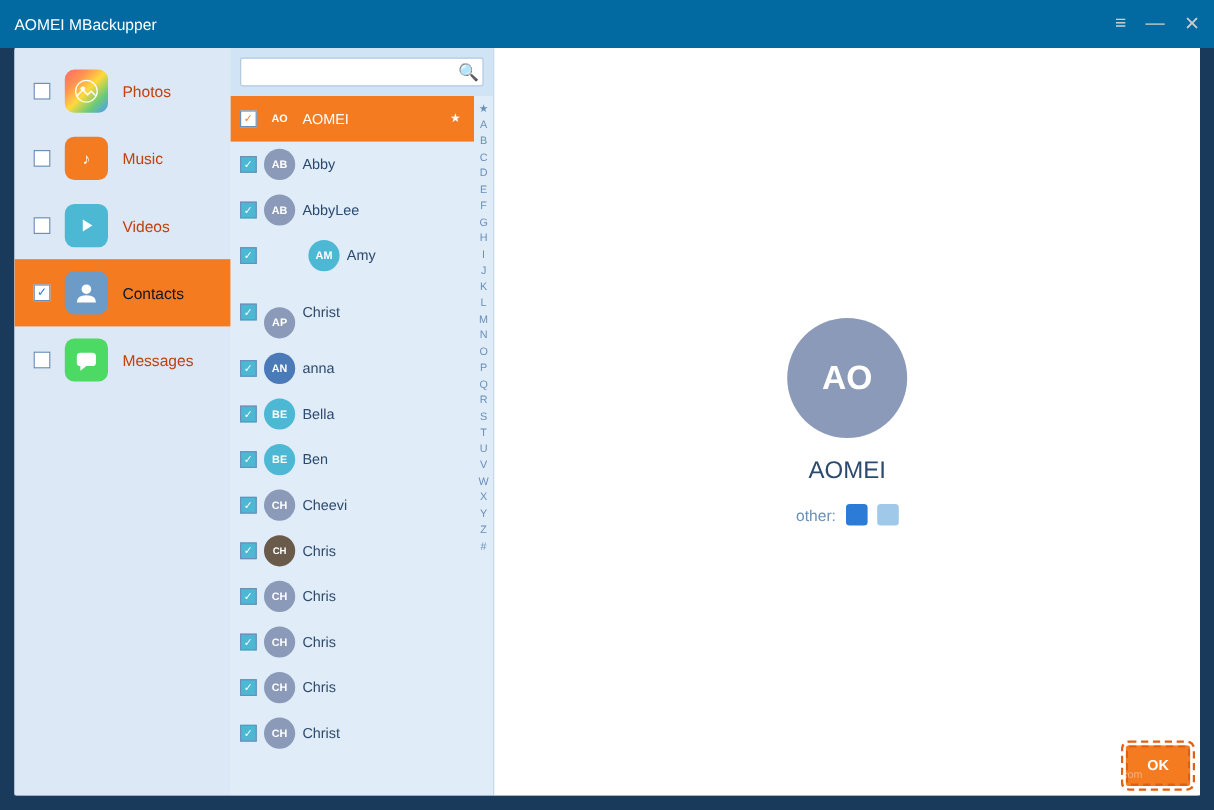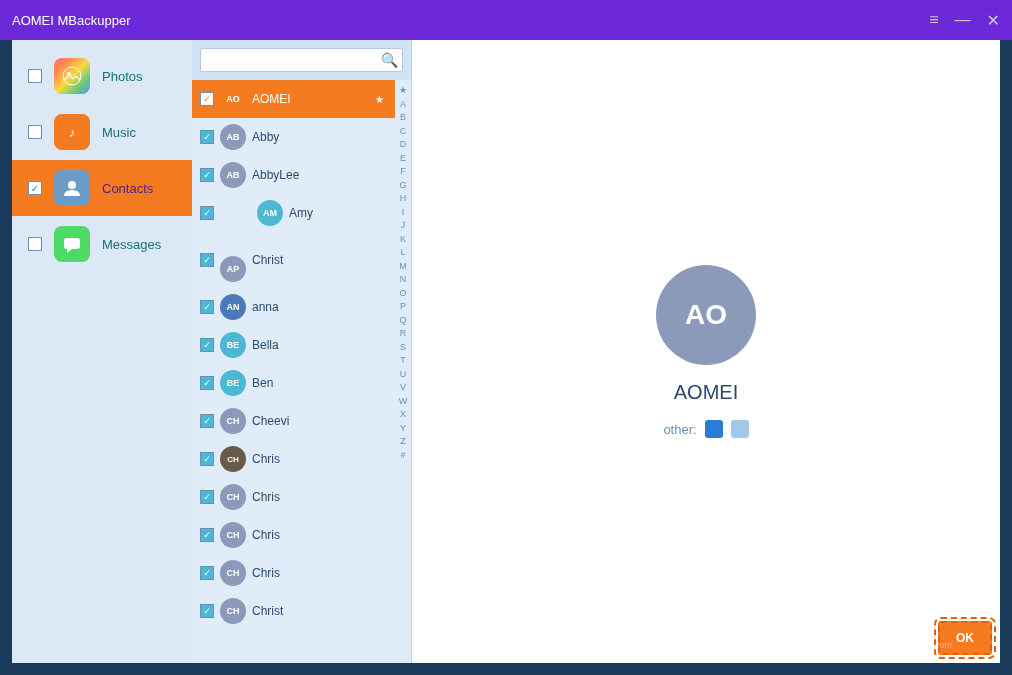--- a/index.html
+++ b/index.html
@@ -7,21 +7,21 @@
       font-family: 'Segoe UI', Arial, sans-serif;
       background: #1a3a5c;
       width: 1012px;
       height: 675px;
       overflow: hidden;
       position: relative;
     }
 
     
     .title-bar {
-      background: #6d28d9;
+      background: #0369a1;
       height: 40px;
       display: flex;
       align-items: center;
       padding: 0 12px;
       color: white;
       font-size: 13px;
       justify-content: space-between;
     }
     .title-bar-left {
       display: flex;
@@ -69,24 +69,24 @@
       display: flex;
       align-items: center;
       padding: 10px 16px;
       cursor: pointer;
       gap: 12px;
       position: relative;
     }
     .sidebar-item.active {
       background: #f47b20;
     }
-    .sidebar-item.active .sidebar-label { color: #4c1d95; }
+    .sidebar-item.active .sidebar-label { color: #0f172a; }
     .sidebar-label {
       font-size: 13px;
-      color: #0f766e;
+      color: #c2410c;
       font-weight: 500;
     }
     .sidebar-checkbox {
       width: 14px;
       height: 14px;
       border: 1px solid #6a90b8;
       background: white;
       display: flex;
       align-items: center;
       justify-content: center;
@@ -350,20 +350,30 @@
         <div class="sidebar-checkbox"></div>
         <div class="sidebar-icon icon-music">
           <svg width="20" height="20" viewBox="0 0 20 20">
               <rect width="20" height="20" rx="5" fill="#f47b20"></rect>
               <text x="10" y="15" text-anchor="middle" fill="white" font-size="13">♪</text>
             </svg>
         </div>
         <span class="sidebar-label">Music</span>
       </div>
 
+      <div class="sidebar-item">
+        <div class="sidebar-checkbox"></div>
+        <div class="sidebar-icon icon-videos">
+          <svg width="20" height="20" viewBox="0 0 20 20">
+              <rect width="20" height="20" rx="5" fill="#4db8d4"></rect>
+              <polygon points="7,5 7,15 15,10" fill="white"></polygon>
+            </svg>
+        </div>
+        <span class="sidebar-label">Videos</span>
+      </div>
 
       <div class="sidebar-item active">
         <div class="sidebar-checkbox checked"></div>
         <div class="sidebar-icon icon-contacts">
           <svg width="20" height="20" viewBox="0 0 20 20">
               <circle cx="10" cy="7" r="4" fill="white"></circle>
               <path d="M2 18 Q2 12 10 12 Q18 12 18 18" fill="white"></path>
             </svg>
         </div>
         <span class="sidebar-label">Contacts</span>

